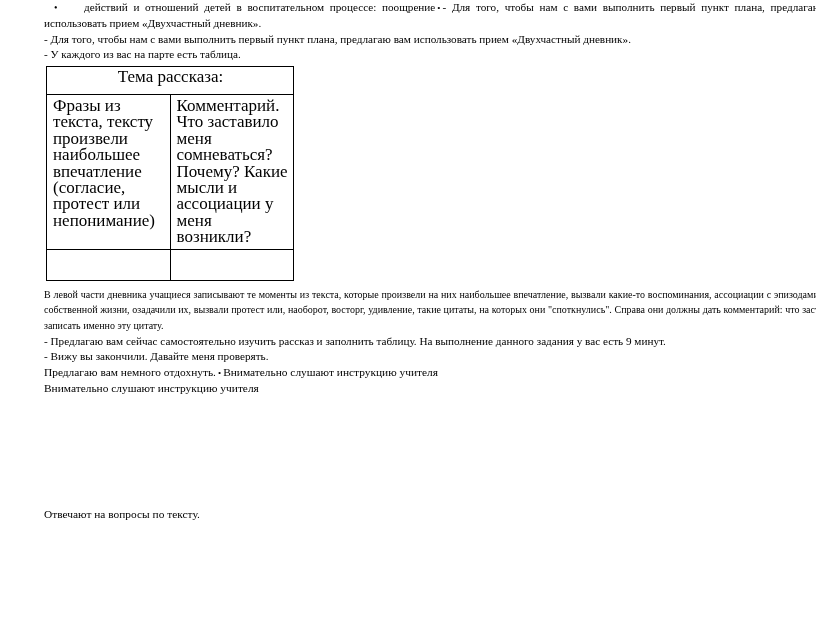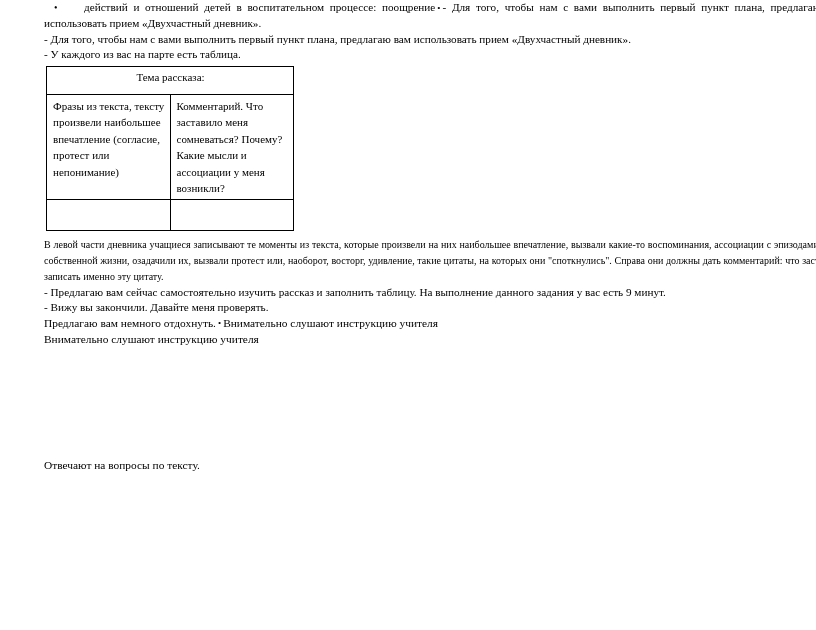--- a/index.html
+++ b/index.html
@@ -60,21 +60,21 @@
   }
   table.diary {
     border-collapse: collapse;
     width: 248px;
     margin-left: 2px;
     table-layout: fixed;
   }
   table.diary td {
     border: 1px solid #000000;
     vertical-align: top;
-    font-size: 11px;
+    font-size: 17px;
     line-height: 16.4px;
     padding: 3px 5px 3px 6px;
   }
   table.diary td.hdr {
     text-align: center;
     height: 22px;
     padding-top: 2px;
   }
   table.diary td.col-l { width: 124px; }
   table.diary td.col-r { width: 122px; }

